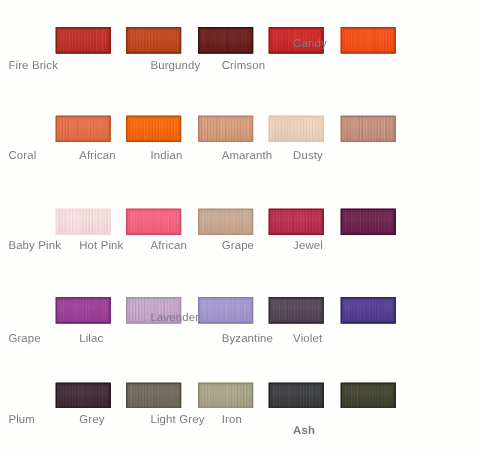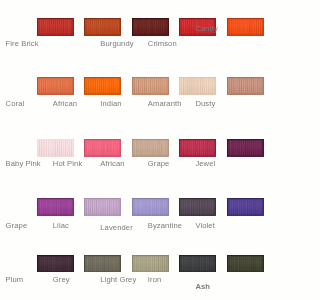--- a/index.html
+++ b/index.html
@@ -1048,21 +1048,21 @@
               <stop offset="0.82" stop-color="rgba(0,0,0,0.015)"></stop>
               <stop offset="1" stop-color="rgba(0,0,0,0.08)"></stop>
             </linearGradient>
           </defs>
           <rect x="0" y="0" width="36.8" height="17.7" fill="url(#sheen18)"></rect>
           <rect x="0.5" y="0.5" width="35.8" height="16.7" fill="none" stroke="rgb(135,125,173)" stroke-width="1"></rect>
           <rect x="1.5" y="1.5" width="33.8" height="14.7" fill="none" stroke="rgb(151,140,193)" stroke-width="1" stroke-opacity="0.4"></rect>
         </svg>
       </div>
     </div>
-    <div class="label" style="left: 100.3px; top: 223px; color: rgb(123, 123, 128);">Lavender</div>
+    <div class="label" style="left: 100.3px; top: 207px; color: rgb(123, 123, 128);">Lavender</div>
     <div class="cell" style="left: 179.4px; top: 198.4px;">
       <div class="swatch" style="width: 36.8px; height: 17.7px;">
         <svg width="36.8" height="17.7" viewBox="0 0 36.8 17.7">
           <rect x="0" y="0" width="36.8" height="17.7" fill="rgb(84,71,86)"></rect>
           <rect x="0" y="0" width="1" height="17.7" fill="rgb(77,65,78)"></rect>
           <rect x="1" y="0" width="1" height="17.7" fill="rgb(92,80,94)"></rect>
           <rect x="2" y="0" width="1" height="17.7" fill="rgb(80,68,82)"></rect>
           <rect x="3" y="0" width="1" height="17.7" fill="rgb(87,74,89)"></rect>
           <rect x="4" y="0" width="1" height="17.7" fill="rgb(79,68,81)"></rect>
           <rect x="5" y="0" width="1" height="17.7" fill="rgb(88,76,90)"></rect>

